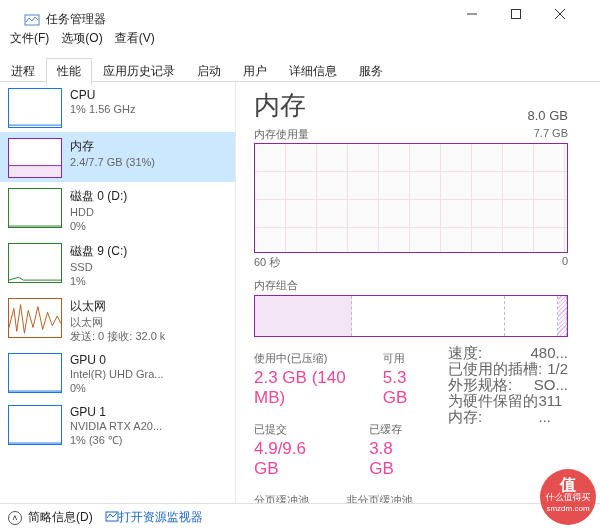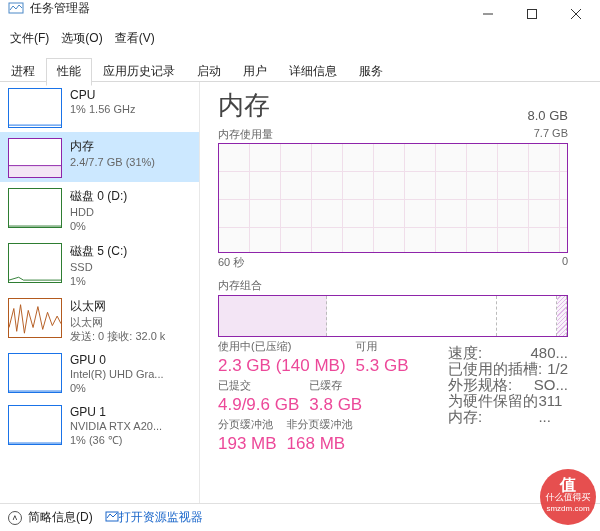--- a/index.html
+++ b/index.html
@@ -1,28 +1,28 @@
 <!DOCTYPE html>
 <html><head>
 <meta charset="utf-8">
 <style>
   *{box-sizing:border-box;margin:0;padding:0;font-family:"Microsoft YaHei",Segoe UI,Tahoma,sans-serif}
   body{background:#fff;font-size:12px;color:#222;width:600px;height:531px;overflow:hidden;position:relative}
-  .titlebar{display:flex;align-items:flex-start;height:28px;padding:0 2px}
+  .titlebar{display:flex;align-items:flex-end;height:28px;padding:0 18px}
   .tb-icon{width:16px;height:16px;margin:0 6px;display:inline-flex;align-items:center;justify-content:center}
   .title{flex:0 0 auto;font-size:12px}
   .tb-spacer{flex:1}
   .win-btn{width:44px;height:28px;display:flex;align-items:center;justify-content:center;color:#333}
   .menubar{display:flex;gap:12px;padding:2px 10px 6px 10px;font-size:12px}
   .menubar span{cursor:default}
   .tabs{display:flex;padding:0;border-bottom:1px solid #d9d9d9}
   .tab{padding:4px 10px 5px;font-size:12px;border:1px solid transparent;border-bottom:none;position:relative;top:5px;cursor:default}
   .tab.active{border-color:#d9d9d9;background:#fff;border-bottom:1px solid #fff}
   .body{display:flex;height:430px}
-  .sidebar{width:200px;overflow:hidden;border-right:1px solid #e8e8e8}
+  .sidebar{width:236px;overflow:hidden;border-right:1px solid #e8e8e8}
   .item{display:flex;gap:8px;padding:6px 8px 4px 8px;cursor:default}
   .item.selected{background:#cce8ff}
   .thumb{width:54px;height:40px;border:1px solid;background:#fff;position:relative;overflow:hidden;flex-shrink:0}
   .thumb svg{width:100%;height:100%;display:block}
   .info{display:flex;flex-direction:column;min-width:0;overflow:hidden}
   .info .name{font-size:12px;color:#222;white-space:nowrap;overflow:hidden;text-overflow:ellipsis}
   .info .sub{font-size:11px;color:#666;white-space:nowrap;overflow:hidden;text-overflow:ellipsis;line-height:14px}
   .main{flex:1;padding:6px 32px 0 18px;position:relative;overflow:hidden}
   .main-head{display:flex;align-items:flex-end;justify-content:space-between;margin-bottom:4px}
   .main-title{font-size:26px;font-weight:400;color:#444}
@@ -33,21 +33,21 @@
     repeating-linear-gradient(to right,transparent 0 30px,#f0deea 30px 31px),
     repeating-linear-gradient(to bottom,transparent 0 27px,#f0deea 27px 28px)}
   .chart-line{position:absolute;inset:0}
   .axis{display:flex;justify-content:space-between;font-size:11px;color:#666;margin-top:2px}
   .comp{border:1px solid #8e24aa;height:42px;position:relative;display:flex;margin-top:2px;background:#fff}
   .comp .seg{height:100%;border-right:1px dashed #bbb}
   .comp .used{background:#f3e5f5}
   .comp .stby{background:#fff}
   .comp .free{background:#fff}
   .comp .hatch{background:repeating-linear-gradient(135deg,#f9f3fb 0 2px,#e1bae8 2px 3px)}
-  .metrics{display:flex;gap:10px;margin-top:2px}
+  .metrics{display:flex;gap:34px;margin-top:14px}
   .metrics .col{display:flex;flex-direction:column;gap:2px}
   .metrics .lbl{font-size:11px;color:#666}
   .metrics .val{font-size:17px;color:#ec4899}
   .side-table{margin-top:8px;font-size:15px;color:#666}
   .side-table .row{display:flex;justify-content:space-between;line-height:16px}
   .footer{position:absolute;left:0;right:0;bottom:0;display:flex;align-items:center;gap:6px;padding:5px 8px;border-top:1px solid #e0e0e0;font-size:12px;background:#fff}
   .footer .circ{width:14px;height:14px;border:1px solid #555;border-radius:50%;display:inline-flex;align-items:center;justify-content:center;font-size:9px}
   .footer a{color:#1a66ca;text-decoration:none}
   .watermark{position:absolute;right:4px;bottom:6px;opacity:.9}
   .wm{width:56px;height:56px;border-radius:50%;background:#e43c3c;display:flex;align-items:center;justify-content:center;color:#fff;font-size:9px;text-align:center;line-height:12px;flex-direction:column}
@@ -141,21 +141,21 @@
       </div>
     </div>
 
     <div class="item">
       <div class="thumb" style="border-color:#2e7d32">
         <svg viewBox="0 0 54 40" preserveAspectRatio="none">
             <polyline points="0,38 10,35 15,38 54,38" stroke="#2e7d32" fill="none"></polyline>
           </svg>
       </div>
       <div class="info">
-        <div class="name">磁盘 5 (C:)</div>
+        <div class="name">磁盘 9 (C:)</div>
         <div class="sub">SSD</div>
         <div class="sub">1%</div>
       </div>
     </div>
 
     <div class="item">
       <div class="thumb" style="border-color:#b35a1e">
         <svg viewBox="0 0 54 40" preserveAspectRatio="none">
             <polyline points="0,30 5,10 8,34 12,6 16,36 20,12 25,30 30,8 35,32 40,14 45,28 50,18 54,26" stroke="#b35a1e" fill="none"></polyline>
           </svg>

